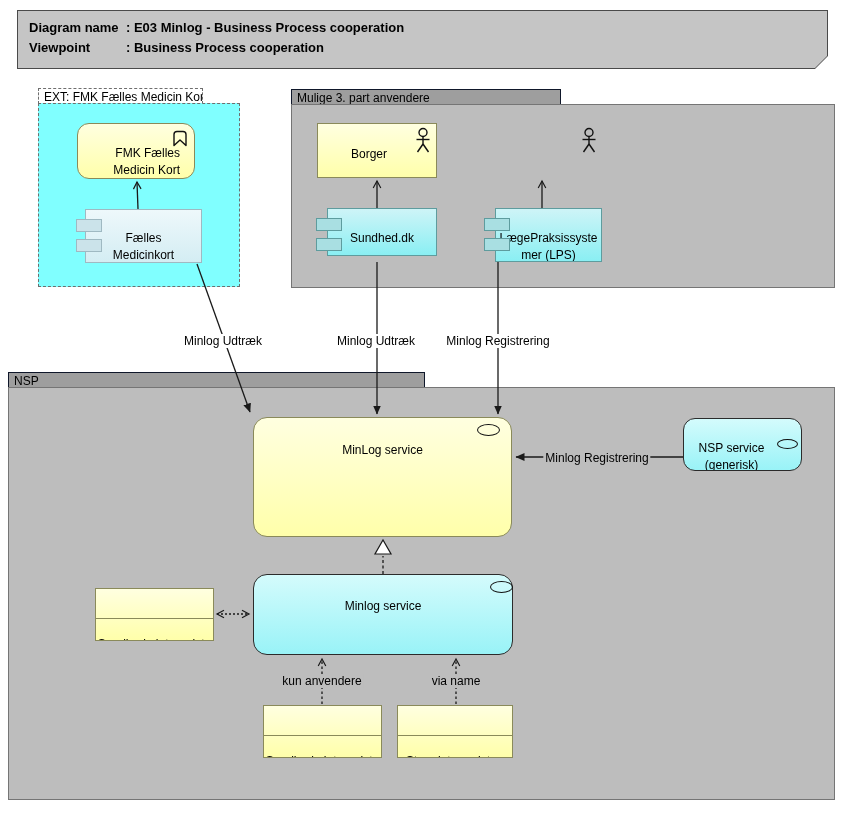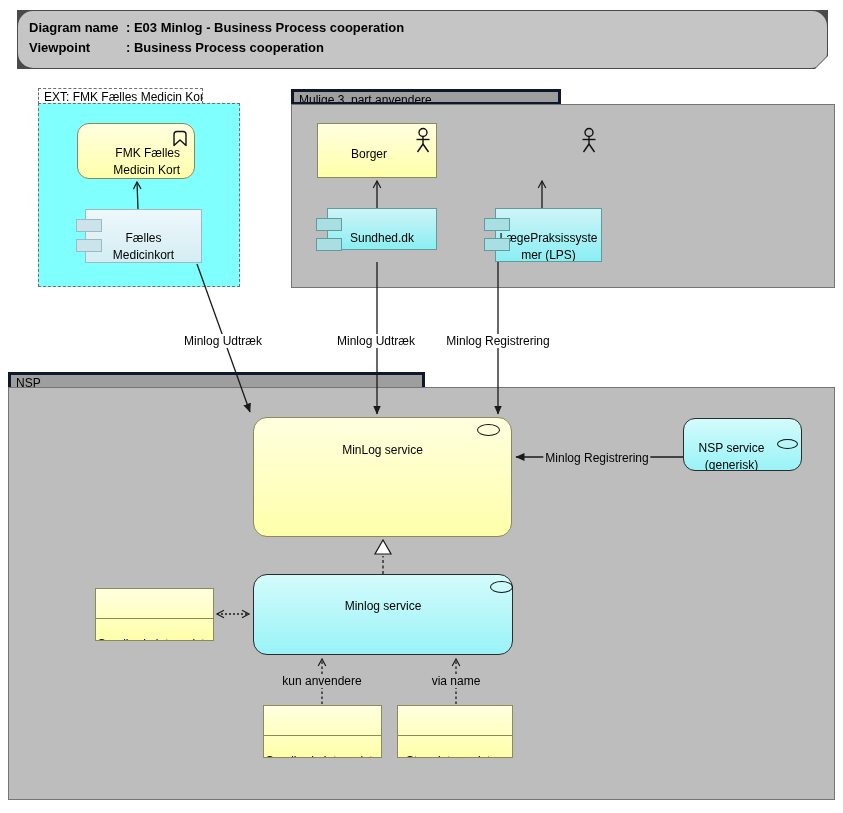--- a/index.html
+++ b/index.html
@@ -9,27 +9,27 @@
     overflow:hidden; background:#fff;
   }
   
   .note-outer { position:absolute; left:17px; top:10px; width:811px; height:59px;
     background:#4a4a4a;
     clip-path:polygon(0 0,100% 0,100% calc(100% - 13px),calc(100% - 13px) 100%,0 100%); }
   .note-inner { position:absolute; left:1px; top:1px; right:1px; bottom:1px;
     background:#c5c5c5;
     clip-path:polygon(0 0,100% 0,100% calc(100% - 12px),calc(100% - 12px) 100%,0 100%);
     padding:7px 0 0 11px; box-sizing:border-box;
-    font-size:13px; font-weight:bold; line-height:20px;border-radius:15px; }
+    font-size:13px; font-weight:bold; line-height:20px; }
   .note-row { display:flex; }
   .note-row .lbl { width:97px; flex:0 0 97px; }
   
   .group-tab, .group-body { position:absolute; box-sizing:border-box; }
   .group-tab { font-size:12px; line-height:14px; padding:1px 0 0 5px; white-space:nowrap; overflow:hidden; }
-  .gray-tab  { background:#9e9e9e; border:3px solid #0f172a; }
+  .gray-tab  { background:#9e9e9e; border:1px solid #0f172a; }
   .gray-body { background:#bdbdbd; border:1px solid #757575; }
   .ext-tab   { background:#ffffff; border:1px dashed #6e6e6e; }
   .ext-body  { background:#80ffff; border:1px dashed #6e6e6e; }
   
   .node { position:absolute; box-sizing:border-box; font-size:12px; line-height:17px;
     text-align:center; overflow:hidden; white-space:pre-line; }
   .yellow    { background:linear-gradient(#ffffe0,#ffffaa); border:1px solid #8a8a5a; }
   .cyan-svc  { background:linear-gradient(#d4fbfc,#99f3f7); border:1px solid #2b2b2b; }
   .comp-cyan { background:linear-gradient(#cef4f7,#8aeff3); border:1px solid #5e9c9e; }
   .comp-blue { background:linear-gradient(#eef8fb,#d4edf3); border:1px solid #9fb9c2; }
@@ -111,21 +111,21 @@
   <svg class="icon-abs" style="left:579px;top:127px;" width="20" height="27">
     <g fill="none" stroke="#111" stroke-width="1.4">
       <circle cx="10" cy="5.5" r="4"></circle>
       <line x1="10" y1="9.5" x2="10" y2="17"></line>
       <line x1="3.5" y1="12.5" x2="16.5" y2="12.5"></line>
       <line x1="10" y1="17" x2="4.5" y2="25"></line>
       <line x1="10" y1="17" x2="15.5" y2="25"></line>
     </g>
   </svg>
 
-  <div class="node comp-cyan" style="left:327px;top:208px;width:110px;height:42px;padding-top:4px;">
+  <div class="node comp-cyan" style="left:327px;top:208px;width:110px;height:48px;padding-top:4px;">
     <span>Sundhed.dk</span>
   </div>
   <div class="tab-rect tab-c" style="left:316px;top:218px;"></div>
   <div class="tab-rect tab-c" style="left:316px;top:238px;"></div>
 
   <div class="node comp-cyan" style="left:495px;top:208px;width:107px;height:54px;padding-top:4px;">
     <span>LægePraksissyste
 mer (LPS)</span>
   </div>
   <div class="tab-rect tab-c" style="left:484px;top:218px;"></div>

